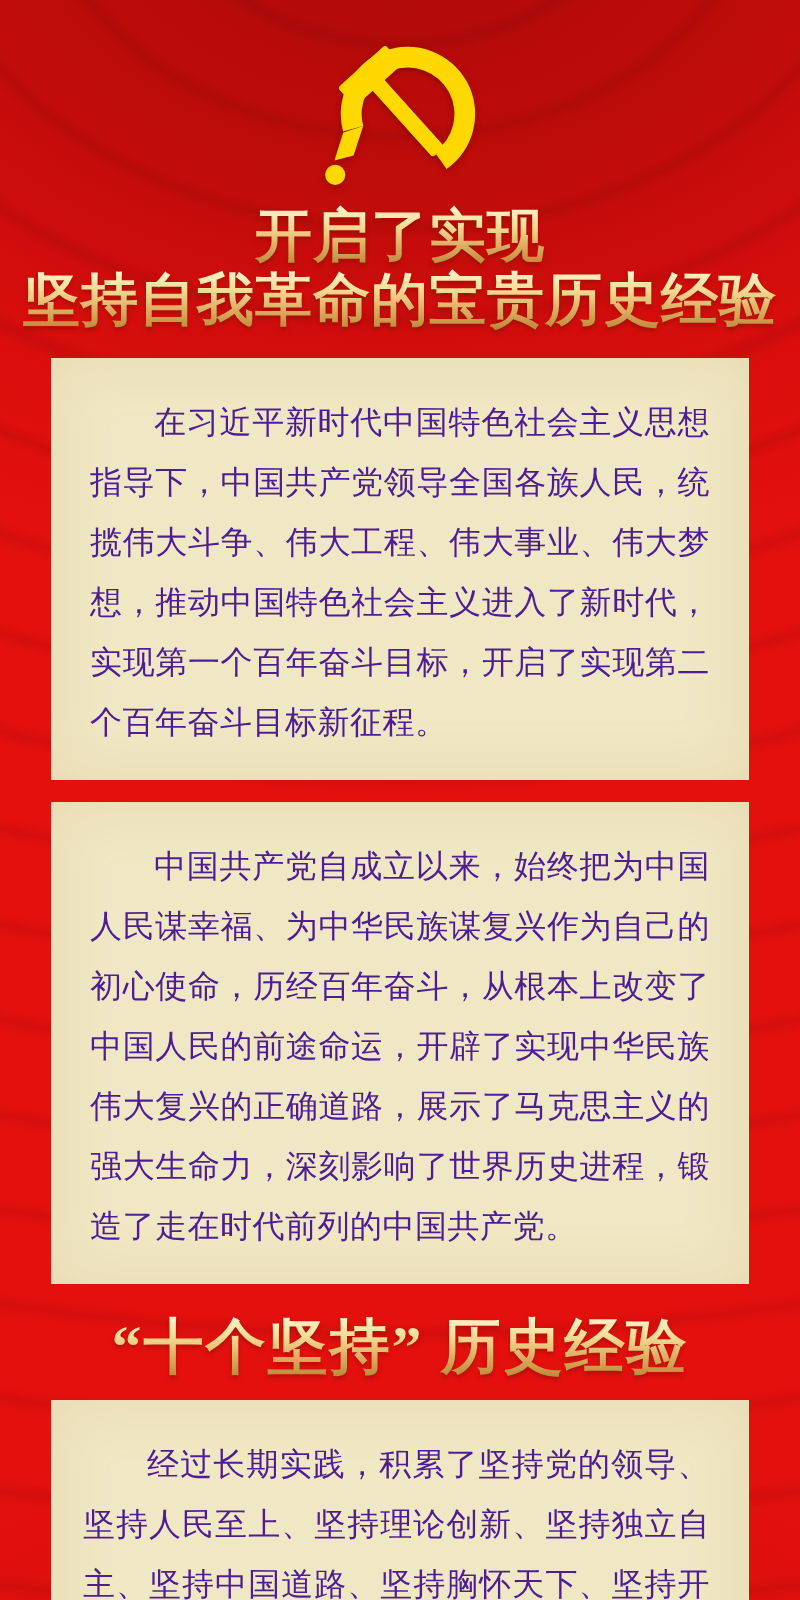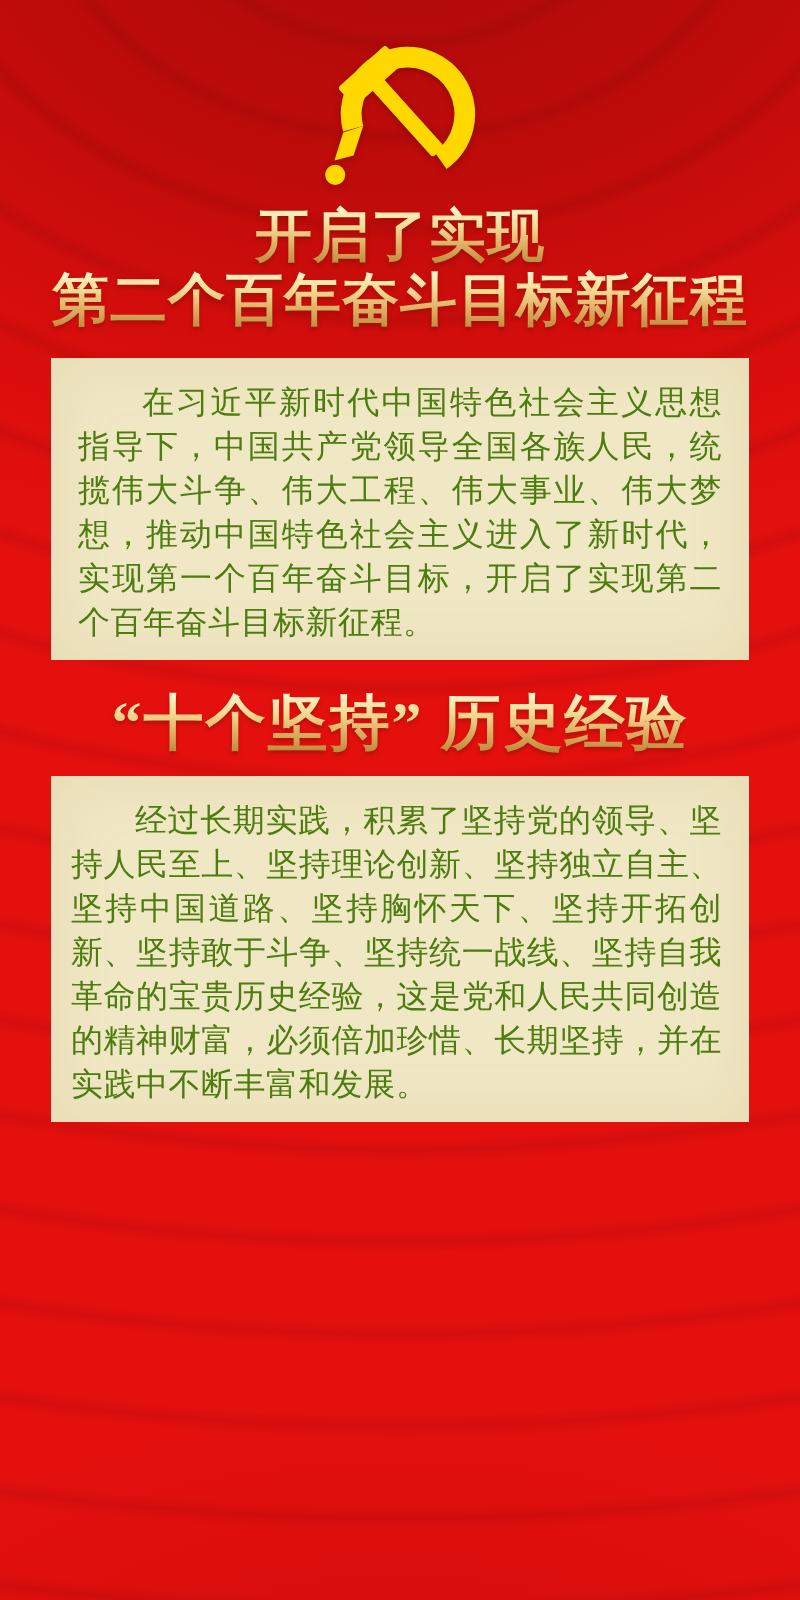--- a/index.html
+++ b/index.html
@@ -53,21 +53,21 @@
   .card{
     width:698px;margin:0 auto;box-sizing:border-box;
     background:#f0e7c4;
     padding:22px 27px 16px;
     box-shadow:inset 0 0 60px rgba(190,160,90,.18);
   }
   .card.first{margin-top:26px;}
   .card.after-heading{margin-top:22px;}
   .card.last{margin-top:20px;padding-left:20px;}
   .body-text{
-    margin:0;font-size:32px;line-height:44px;color:#4d7c0f;
+    margin:12px;font-size:32px;line-height:60px;color:#4c1d95;
     text-align:justify;text-indent:2em;letter-spacing:.5px;
   }
 </style>
 </head>
 <body>
 
 <div class="poster">
   <div class="content">
 
     <div class="emblem">
@@ -82,28 +82,31 @@
           <g transform="rotate(-42 50 47)">
             <rect x="30" y="11" width="40" height="16" rx="2"></rect>
             <rect x="45" y="13" width="10" height="70" rx="2"></rect>
           </g>
         </g>
       </svg>
     </div>
 
     <h1 class="main-title">
       <span class="title-line gold">开启了实现</span>
-      <span class="title-line gold">第二个百年奋斗目标新征程</span>
+      <span class="title-line gold">坚持自我革命的宝贵历史经验</span>
     </h1>
 
     <div class="card first">
       <p class="body-text">在习近平新时代中国特色社会主义思想指导下，中国共产党领导全国各族人民，统揽伟大斗争、伟大工程、伟大事业、伟大梦想，推动中国特色社会主义进入了新时代，实现第一个百年奋斗目标，开启了实现第二个百年奋斗目标新征程。</p>
     </div>
 
 
+    <div class="card after-heading">
+      <p class="body-text">中国共产党自成立以来，始终把为中国人民谋幸福、为中华民族谋复兴作为自己的初心使命，历经百年奋斗，从根本上改变了中国人民的前途命运，开辟了实现中华民族伟大复兴的正确道路，展示了马克思主义的强大生命力，深刻影响了世界历史进程，锻造了走在时代前列的中国共产党。</p>
+    </div>
 
     <h2 class="section-heading third gold">“十个坚持” 历史经验</h2>
 
     <div class="card last">
       <p class="body-text">经过长期实践，积累了坚持党的领导、坚持人民至上、坚持理论创新、坚持独立自主、坚持中国道路、坚持胸怀天下、坚持开拓创新、坚持敢于斗争、坚持统一战线、坚持自我革命的宝贵历史经验，这是党和人民共同创造的精神财富，必须倍加珍惜、长期坚持，并在实践中不断丰富和发展。</p>
     </div>
 
   </div>
 </div>
 

